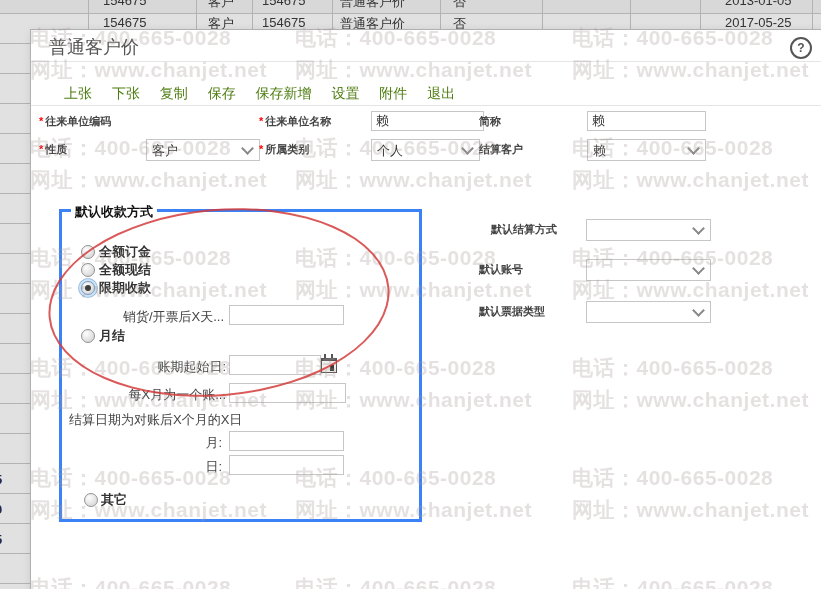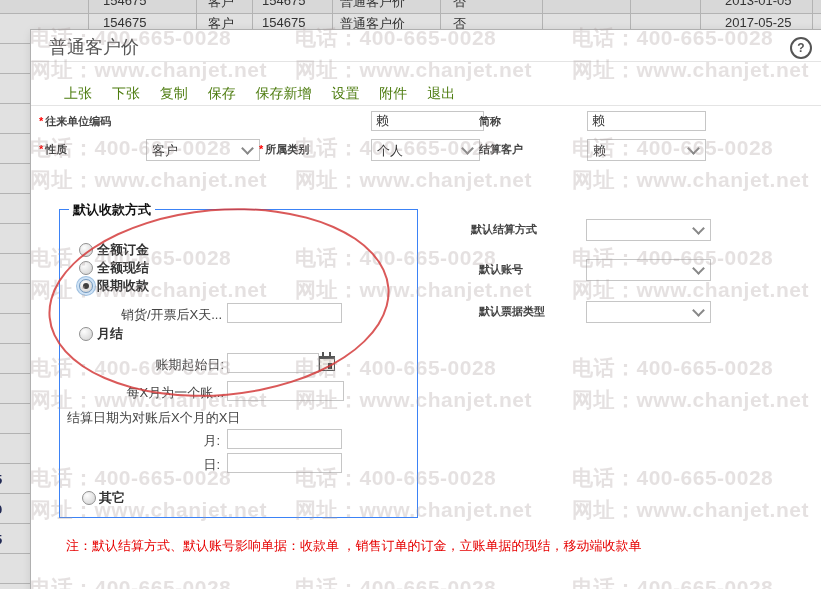--- a/index.html
+++ b/index.html
@@ -37,21 +37,21 @@
           padding:0 4px;background:#fff;box-sizing:content-box;}
   .sel{position:absolute;height:20px;border:1px solid #c6c6c6;background:#fff;cursor:pointer;}
   .sel-val{position:absolute;left:5px;top:2px;font-size:13px;color:#333;}
   .chev{position:absolute;right:7px;top:4px;width:7px;height:7px;border-right:2px solid #888;
         border-bottom:2px solid #888;transform:rotate(45deg);}
 
   .tabs{position:absolute;left:18px;top:143px;font-size:14px;color:#333;}
   .tab{display:inline-block;margin-right:35px;padding-bottom:6px;cursor:pointer;}
   .tab.active{color:#2e7cd6;font-weight:bold;border-bottom:3px solid #2e7cd6;}
 
-  .groupbox{position:absolute;left:28px;top:179px;width:357px;height:307px;border:1px solid #3b82f6;}
+  .groupbox{position:absolute;left:28px;top:179px;width:357px;height:307px;border:3px solid #3b82f6;}
   .legend{position:absolute;left:9px;top:-9px;background:#fff;padding:0 4px;
           font-size:13px;font-weight:bold;color:#111;white-space:nowrap;}
   .radio{position:absolute;width:12px;height:12px;border:1px solid #919191;border-radius:50%;
          background:radial-gradient(circle at 35% 30%, #fdfdfd, #cfcfcf);}
   .radio.checked{border-color:#6f96bd;box-shadow:0 0 0 2px #cfe3f6, 0 0 0 3px #9dbfe0;}
   .radio.checked::after{content:"";position:absolute;left:3px;top:3px;width:6px;height:6px;
          border-radius:50%;background:#3f3f3f;}
   .rlabel{position:absolute;font-size:13px;color:#333;white-space:nowrap;cursor:pointer;font-weight:bold;}
   .glabel{position:absolute;font-size:13px;color:#444;text-align:right;white-space:nowrap;}
 
@@ -141,20 +141,21 @@
       <span class="menu-item">复制</span>
       <span class="menu-item">保存</span>
       <span class="menu-item">保存新增</span>
       <span class="menu-item">设置</span>
       <span class="menu-item">附件</span>
       <span class="menu-item">退出</span>
     </div>
     <div class="sep sep2"></div>
 
     <span class="flabel" style="left:8px;width:104px;top:84px"><i class="req">*</i><span>往来单位编码</span></span>
+    <span class="flabel" style="left:228px;width:109px;top:84px"><i class="req">*</i><span>往来单位名称</span></span>
     <input class="tinput" style="left: 340px; top: 81px; width: 103px;" value="赖">
     <span class="flabel" style="left:448px;width:104px;top:84px"><span>简称</span></span>
     <input class="tinput" style="left: 556px; top: 81px; width: 109px;" value="赖">
 
     <span class="flabel" style="left:8px;width:104px;top:112px"><i class="req">*</i><span>性质</span></span>
     <div class="sel" style="left:115px;top:109px;width:112px">
       <span class="sel-val">客户</span>
       <span class="chev"></span>
     </div>
     <span class="flabel" style="left:228px;width:109px;top:112px"><i class="req">*</i><span>所属类别</span></span>
@@ -205,37 +206,36 @@
       <span class="glabel" style="left:100px;width:60px;top:222px">月:</span>
       <input class="tinput" style="left: 167px; top: 219px; width: 105px;" value="">
 
       <span class="glabel" style="left:100px;width:60px;top:246px">日:</span>
       <input class="tinput" style="left: 167px; top: 243px; width: 105px;" value="">
 
       <span class="radio" style="left:22px;top:281px"></span>
       <span class="rlabel" style="left:39px;top:279px">其它</span>
     </div>
 
-    <span class="flabel" style="left:440px;width:104px;top:192px">默认结算方式</span>
+    <span class="flabel" style="left:460px;width:104px;top:192px">默认结算方式</span>
     <div class="sel" style="left:555px;top:189px;width:123px">
       <span class="sel-val"></span>
       <span class="chev"></span>
     </div>
     <span class="flabel" style="left:448px;width:104px;top:232px">默认账号</span>
     <div class="sel" style="left:555px;top:229px;width:123px">
       <span class="sel-val"></span>
       <span class="chev"></span>
     </div>
     <span class="flabel" style="left:448px;width:104px;top:274px">默认票据类型</span>
     <div class="sel" style="left:555px;top:271px;width:123px">
       <span class="sel-val"></span>
       <span class="chev"></span>
     </div>
 
-    <div class="note">注：默认结算方式、默认账号影响单据：收款单 ，销售订单的订金，立账单据的现结，移动端收款单</div>
   </div>
 
   <div class="annotation-ellipse"></div>
 
   <div id="watermarks">
       <span class="wm" style="left: 30px; top: 24px;">电话：400-665-0028</span>
       <span class="wm" style="left: 30px; top: 56px;">网址：www.chanjet.net</span>
       <span class="wm" style="left: 295px; top: 24px;">电话：400-665-0028</span>
       <span class="wm" style="left: 295px; top: 56px;">网址：www.chanjet.net</span>
       <span class="wm" style="left: 572px; top: 24px;">电话：400-665-0028</span>

